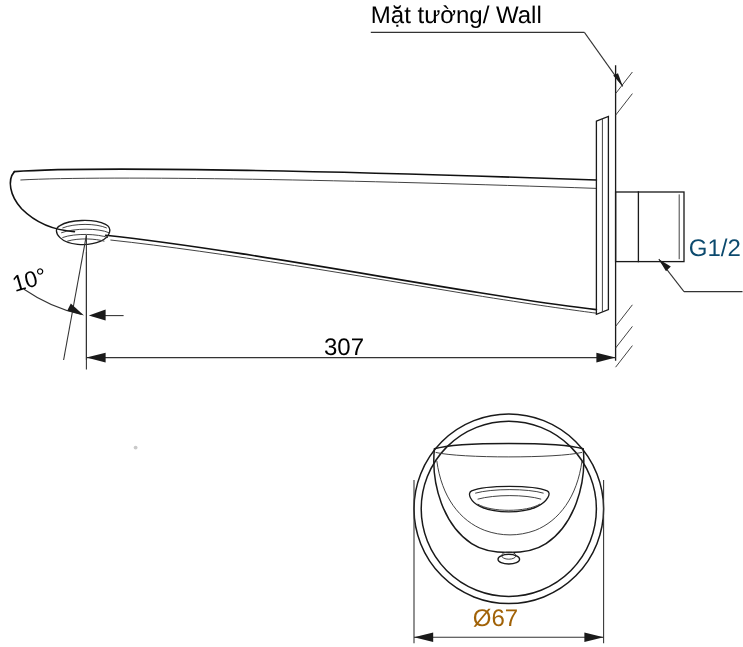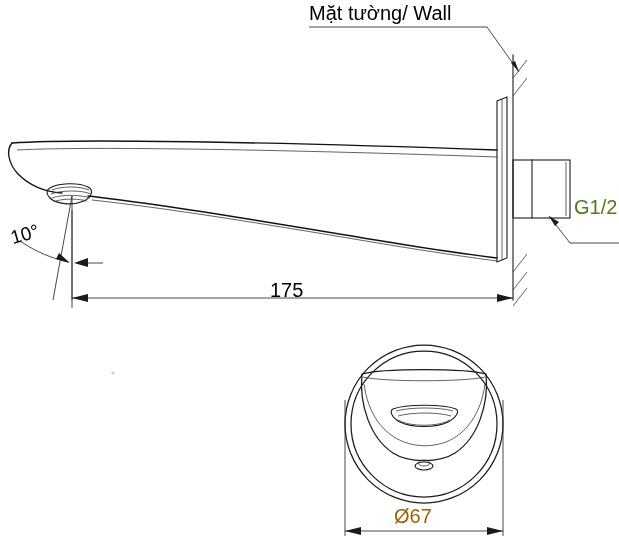--- a/index.html
+++ b/index.html
@@ -178,19 +178,19 @@
       </g>
     </g>
 
     <circle class="speck" cx="113" cy="373" r="1.6"></circle>
   </svg>
 
   <div style="position:absolute; left:309px; top:2px; font-size:20px; color:#000; white-space:nowrap;">Mặt tường/ Wall</div>
 
   <div style="position:absolute; left:8px; top:228px; font-size:19px; color:#000; white-space:nowrap; transform:rotate(-16deg); transform-origin:left top;">10°</div>
 
-  <div style="position:absolute; left:574px; top:196px; font-size:20px; color:#4d7c0f; white-space:nowrap;">G1/2</div>
+  <div style="position:absolute; left:574px; top:196px; font-size:20px; color:#0c4a6e; white-space:nowrap;">G1/2</div>
 
-  <div style="position:absolute; left:270px; top:279px; font-size:20px; color:#000; white-space:nowrap;">175</div>
+  <div style="position:absolute; left:270px; top:279px; font-size:20px; color:#000; white-space:nowrap;">307</div>
 
   <div style="position:absolute; left:394px; top:505px; font-size:20px; color:#a16207; white-space:nowrap;">Ø67</div>
 
 </div>
 
 </body></html>

